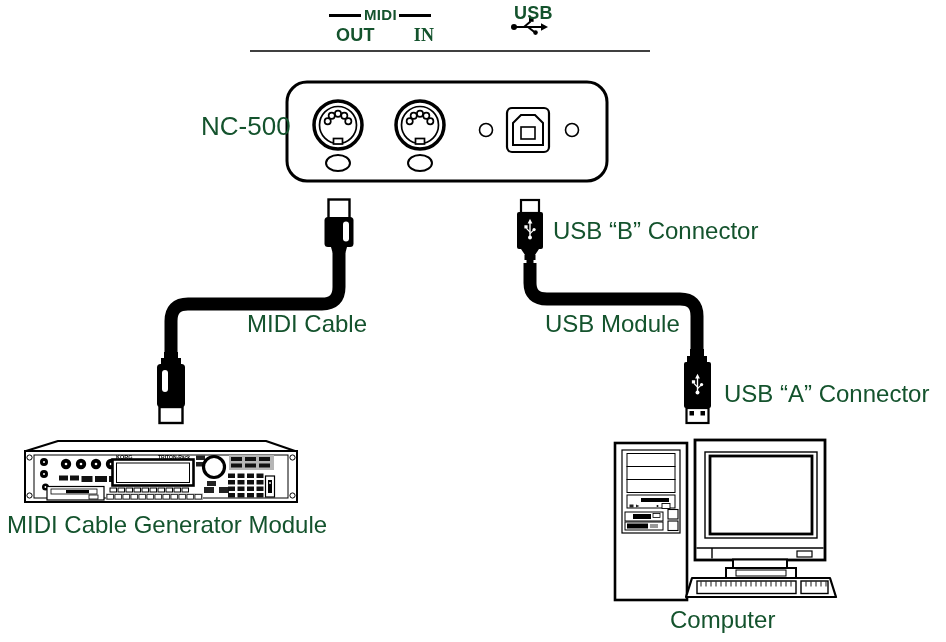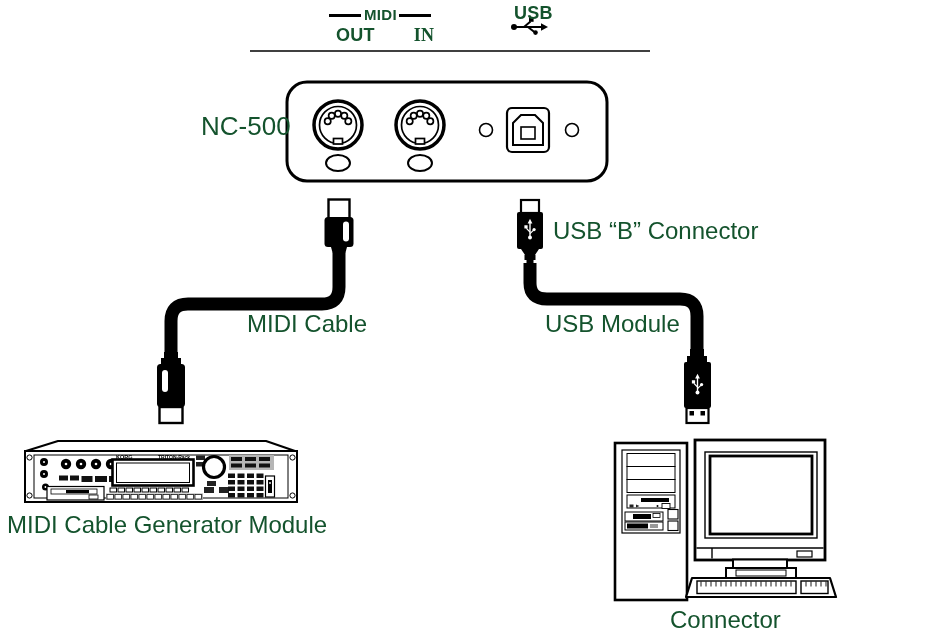--- a/index.html
+++ b/index.html
@@ -275,16 +275,17 @@
   <div class="lbl legend" style="left:362px;top:7px;width:37px;font-size:15px;">MIDI</div>
   <div class="lbl legend" style="left:336px;top:26px;width:38px;">OUT</div>
   <div class="lbl legend" style="left:412px;top:26px;width:24px;font-family:Liberation Serif, serif;">IN</div>
   <div class="lbl legend" style="left:514px;top:4px;width:34px;">USB</div>
 
   <div class="lbl devname" style="left:157px;top:113px;margin-left:44px;">NC-500</div>
 
   <div class="lbl cap" style="left:553px;top:218px;">USB “B” Connector</div>
   <div class="lbl cap" style="left:199px;top:311px;margin-left:48px;">MIDI Cable</div>
   <div class="lbl cap" style="left:545px;top:311px;">USB Module</div>
+  <div class="lbl cap" style="left:724px;top:381px;">USB “A” Connector</div>
   <div class="lbl cap" style="left:7px;top:512px;">MIDI Cable Generator Module</div>
-  <div class="lbl cap" style="left:670px;top:607px;">Connector</div>
+  <div class="lbl cap" style="left:670px;top:607px;">Computer</div>
 
 </div>
 
 </body></html>

